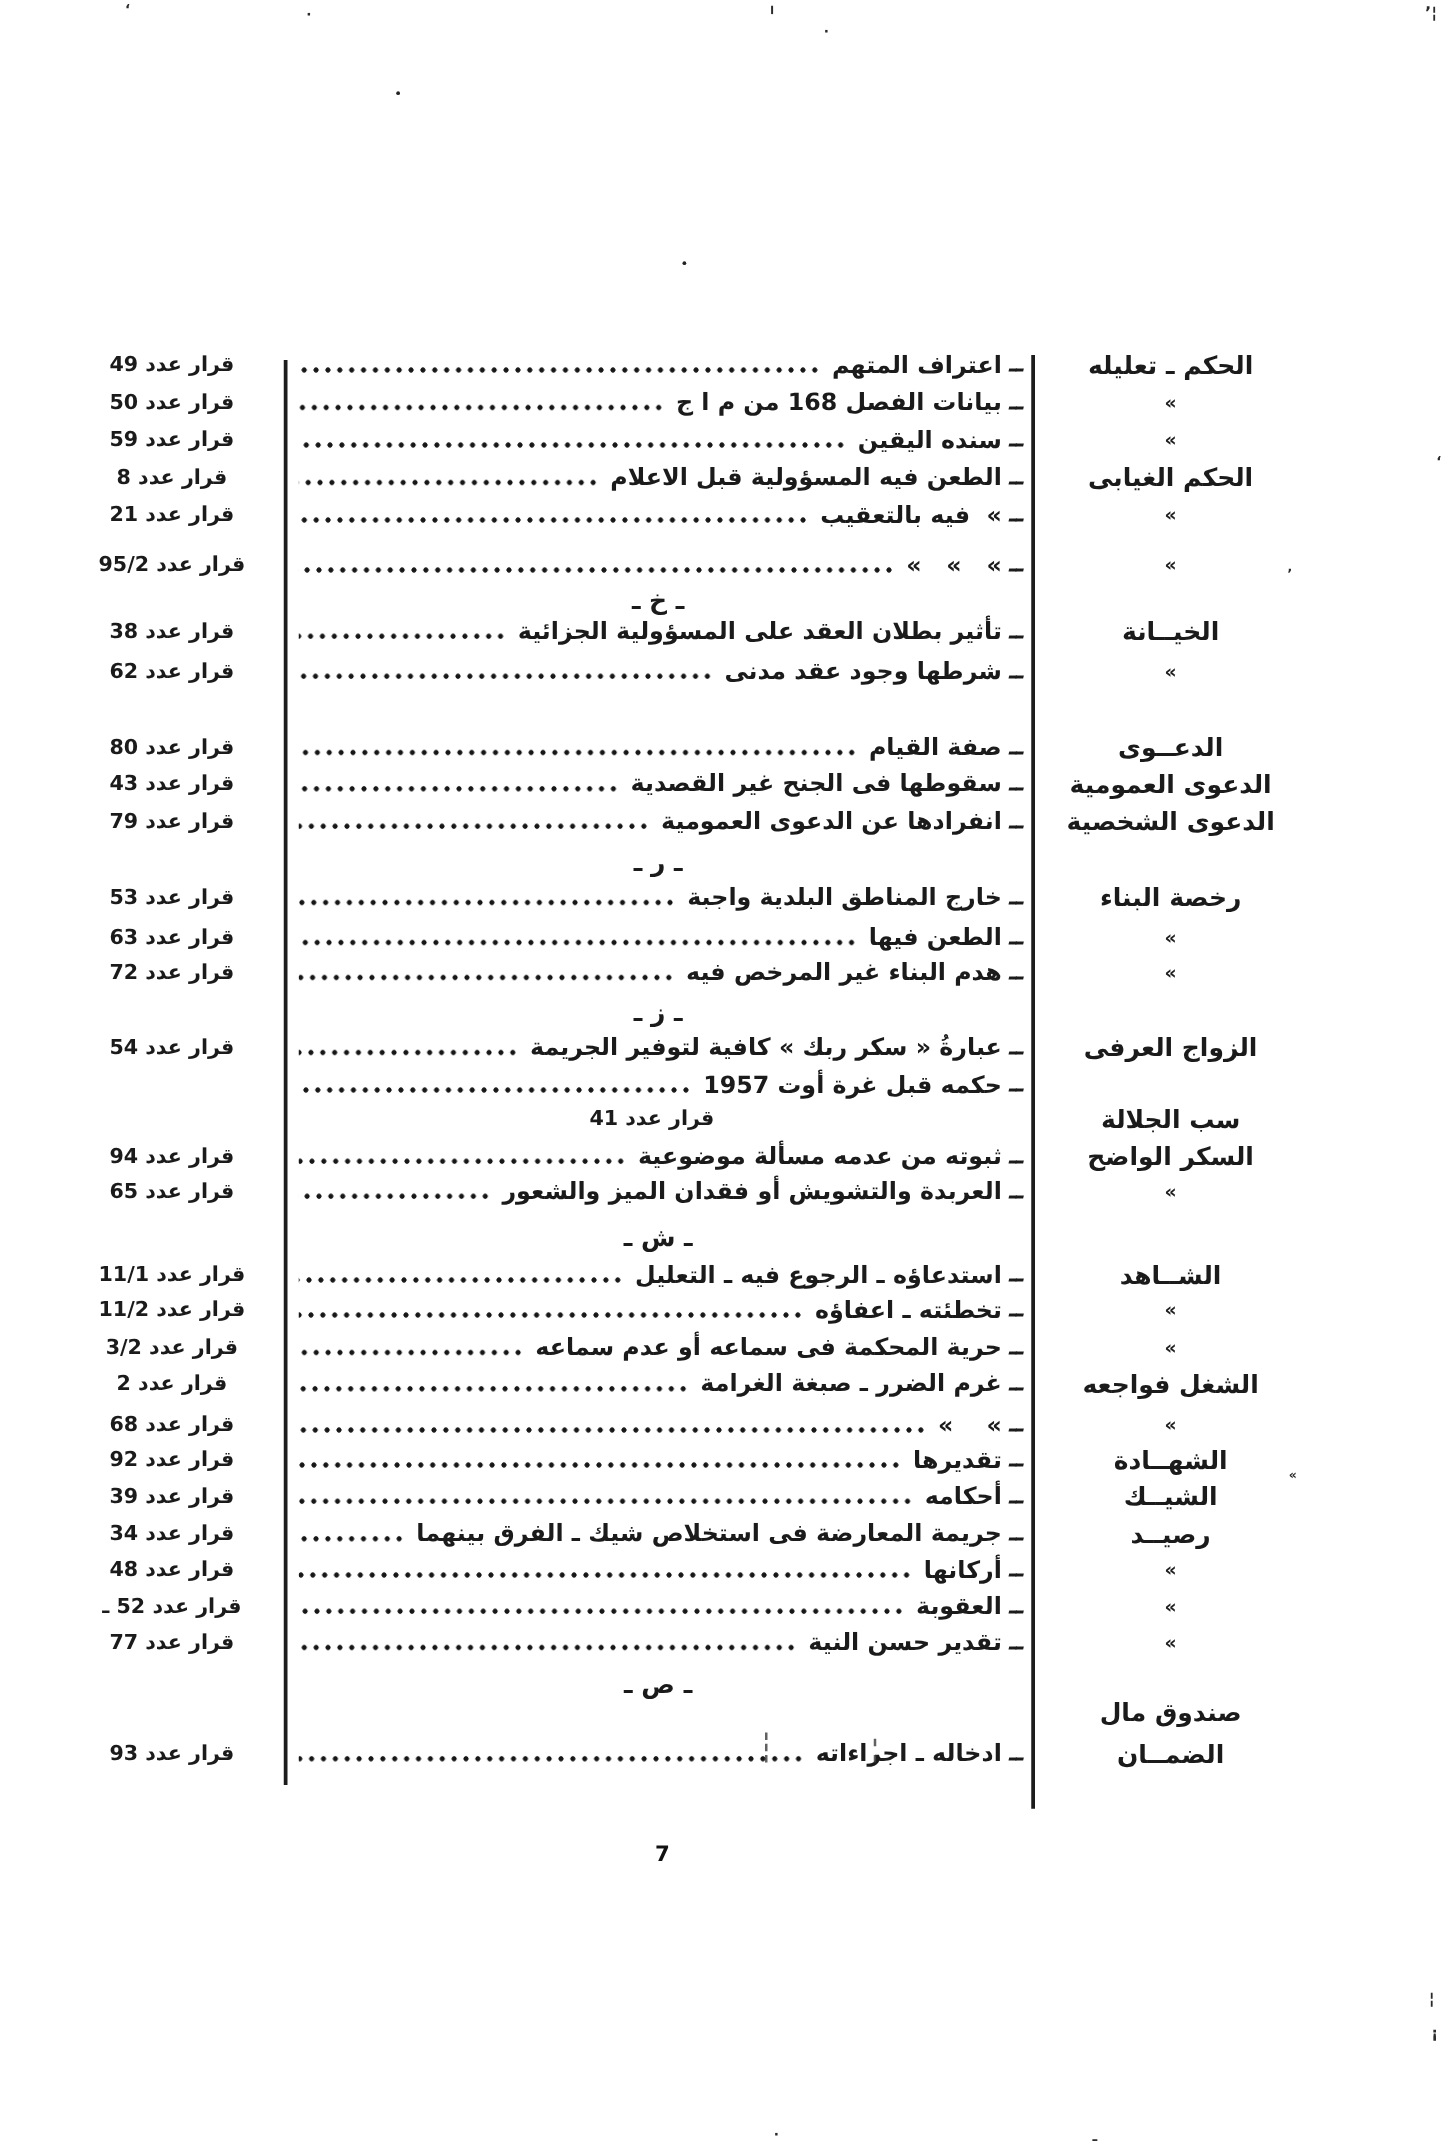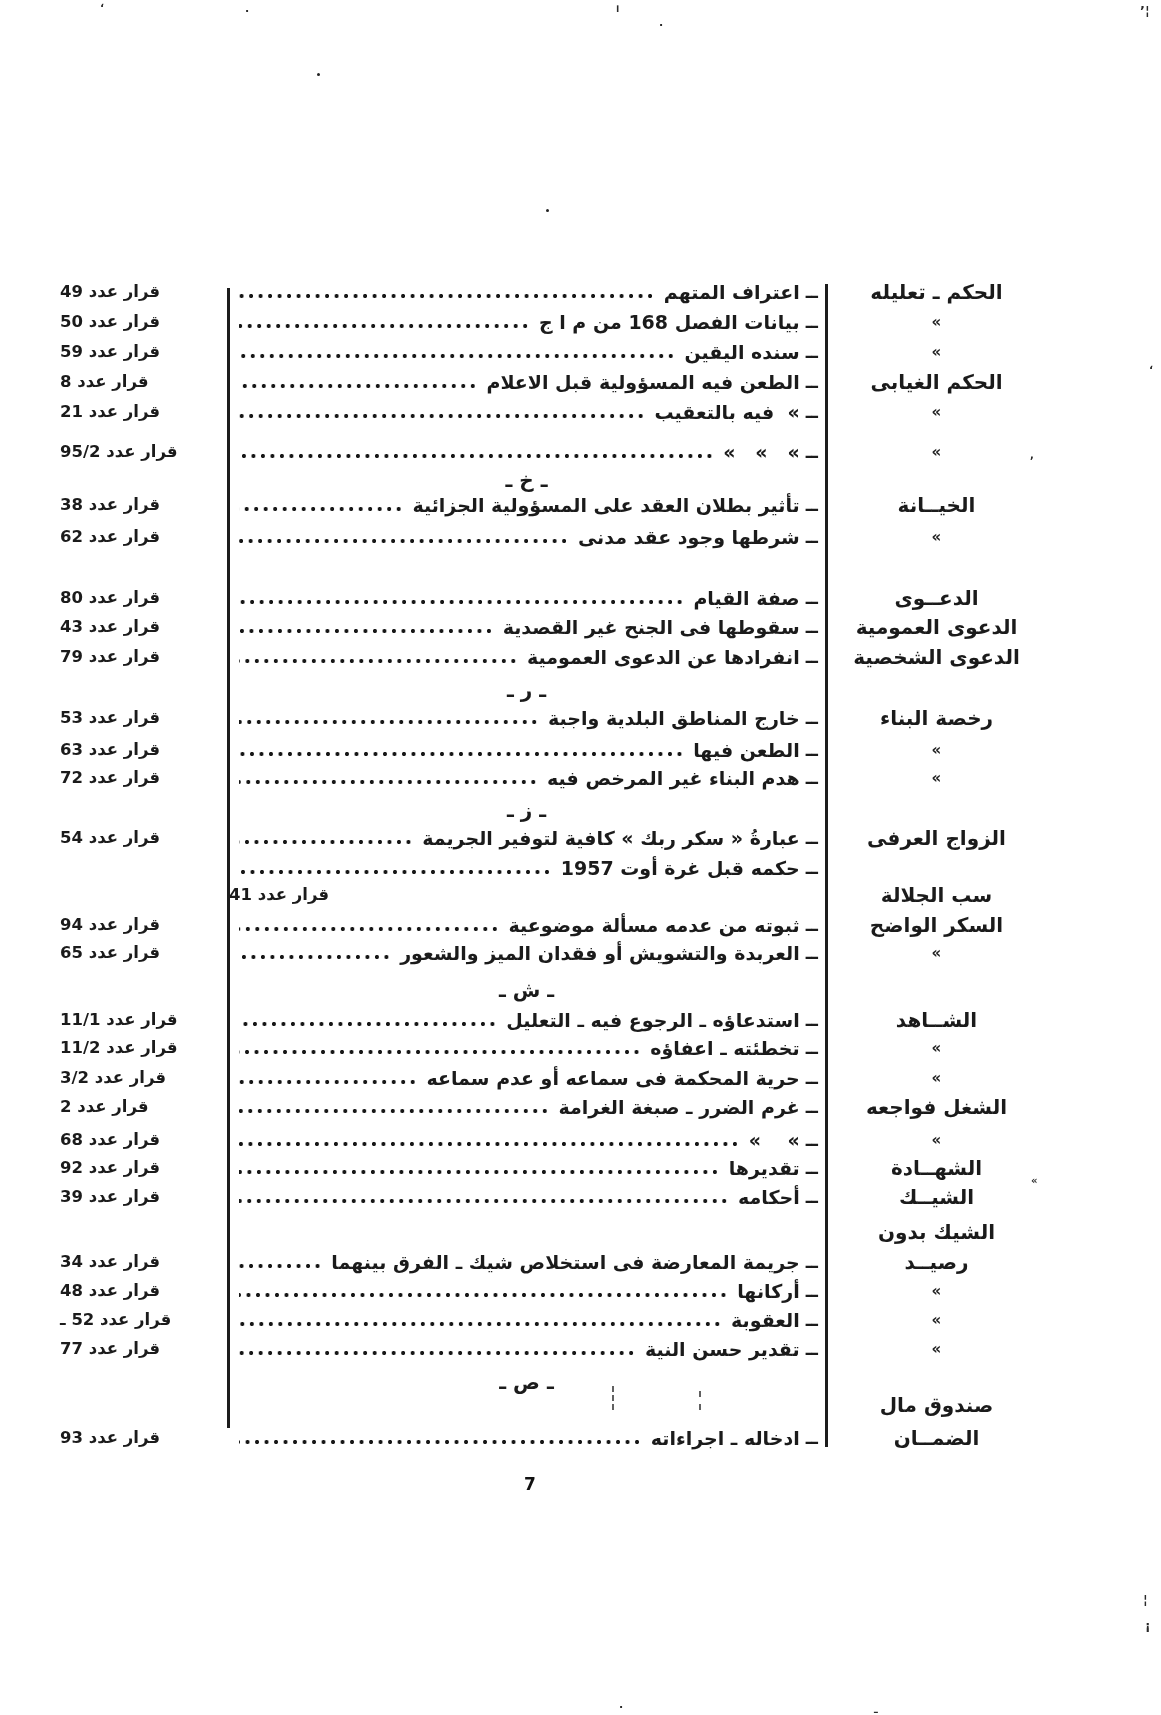--- a/index.html
+++ b/index.html
@@ -11,29 +11,29 @@
   .page{position:absolute;inset:0;direction:rtl;}
   .vrule{position:absolute;width:2.5px;background:#1c1c1c;}
   .vr-right{left:825px;top:284px;height:1163px;}
   .vr-left{left:227px;top:288px;height:1140px;}
   .toc{position:absolute;top:277px;left:60px;width:985px;direction:rtl;}
   .row{display:grid;grid-template-columns:217px 599px 169px;height:30px;direction:rtl;}
   .cell{line-height:30px;white-space:nowrap;overflow:visible;}
   .head{text-align:center;font-size:20px;letter-spacing:0.2px;}
   .head.ditto{font-size:15px;color:#222;}
   .entry{display:flex;direction:rtl;align-items:stretch;padding:0 10px 0 6px;font-size:19px;}
-  .entry .dash{line-height:30px;margin-left:6px;font-size:18px;}
+  .entry .dash{line-height:30px;margin-left:6px;font-size:18px;font-style:italic;}
   .entry .etext{line-height:30px;white-space:pre;}
   .entry .dots{
     flex:1 1 auto;height:6px;margin:16px 9px 0 4px;
     background:radial-gradient(circle,#161616 1.8px,transparent 2.3px) right center / 9.5px 6px repeat-x;
   }
   .entry.sepcell{justify-content:center;}
   .sepletter{line-height:30px;font-size:20px;letter-spacing:1px;}
-  .num{text-align:left;padding-right:14px;font-size:16.5px;direction:rtl;}
+  .num{text-align:center;padding-right:14px;font-size:16.5px;direction:rtl;}
   .pagenum{position:absolute;left:524px;top:1474px;font-size:17px;color:#111;}
   .noise{position:absolute;color:#2a2a2a;font-size:11px;line-height:1;}
   .tick{position:absolute;width:0;border-left:2px dashed #3a3a3a;opacity:.8;}
   .blot{position:absolute;background:#222;border-radius:50%;}
 </style>
 </head>
 <body>
 
 <div class="page">
 
@@ -294,25 +294,20 @@
         <div class="cell num">قرار عدد 92</div>
       </div>
       <div class="row" style="margin-top: -1px;">
         <div class="cell head">الشيــك</div>
         <div class="cell entry">
           <div class="dash">ــ</div>
           <div class="etext">أحكامه</div>
           <div class="dots"></div>
         </div>
         <div class="cell num">قرار عدد 39</div>
-      </div>
-      <div class="row" style="margin-top: 5px;">
-        <div class="cell head">الشيك بدون</div>
-        <div class="cell entry"></div>
-        <div class="cell num"></div>
       </div>
       <div class="row">
         <div class="cell head">رصيــد</div>
         <div class="cell entry">
           <div class="dash">ــ</div>
           <div class="etext">جريمة المعارضة فى استخلاص شيك ـ الفرق بينهما</div>
           <div class="dots"></div>
         </div>
         <div class="cell num">قرار عدد 34</div>
       </div>

